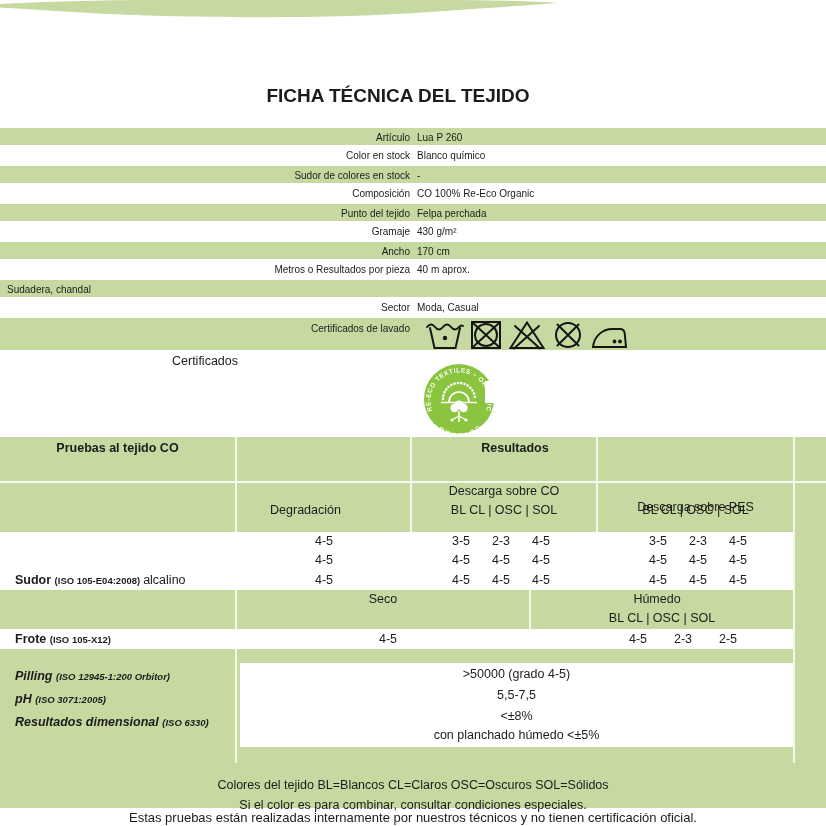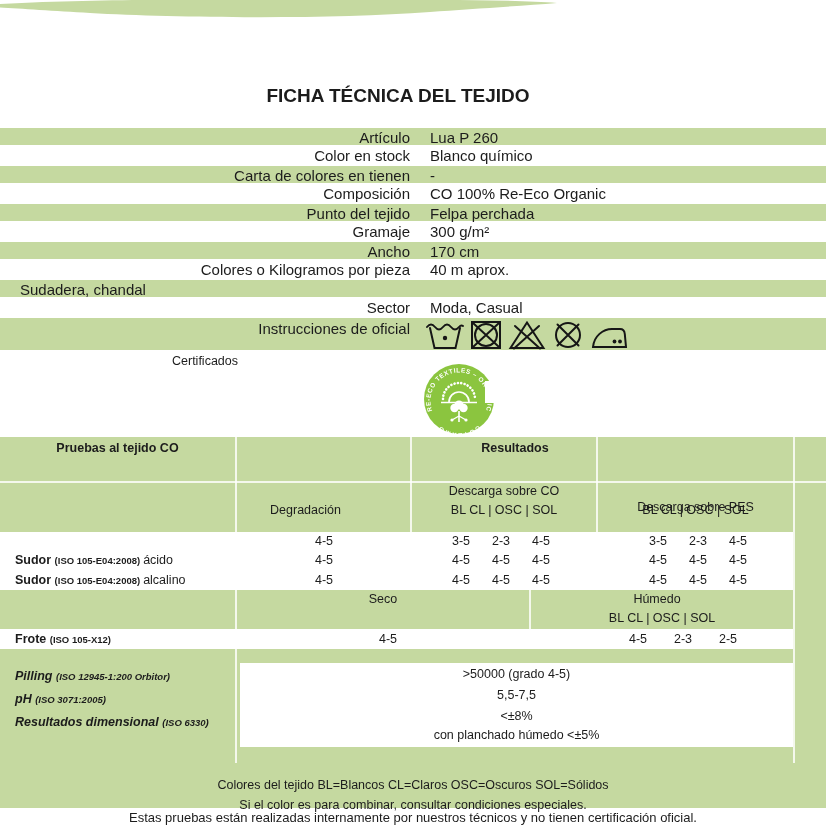--- a/index.html
+++ b/index.html
@@ -4,24 +4,24 @@
 <style>
   :root { --green:#c5d9a0; --logo:#8bc53f; --ink:#1c1c1c; }
   html,body{margin:0;padding:0;background:#fff;}
   #page{position:relative;width:826px;height:826px;background:#fff;overflow:hidden;
         font-family:"Liberation Sans",sans-serif;color:var(--ink);}
   .abs{position:absolute;}
   
   #title{top:85px;left:0;width:796px;text-align:center;font-size:19px;font-weight:bold;letter-spacing:0px;}
   
   #specs{top:127px;left:0;width:826px;}
-  .srow{display:flex;height:19px;line-height:19px;font-size:15px;box-sizing:border-box;}
+  .srow{display:flex;height:19px;line-height:19px;font-size:10px;box-sizing:border-box;}
   .srow.green{background:var(--green);border-top:1px solid #fff;border-bottom:1px solid #fff;}
   .slabel{width:410px;text-align:right;flex:0 0 auto;}
-  .svalue{margin-left:20px;}
+  .svalue{margin-left:7px;}
   #washrow{height:34px;line-height:17px;}
   #washrow .slabel{padding-top:2px;}
   #washicons{display:flex;gap:5px;margin-left:16px;margin-top:2px;}
   #washicons svg{display:block;}
   .sym{stroke:#161616;stroke-width:2;fill:none;stroke-linecap:round;stroke-linejoin:miter;}
   .symf{fill:#161616;stroke:none;}
   
   #certlabel{top:354px;left:0;width:410px;text-align:center;font-size:12.5px;}
   #logo{top:360px;left:420px;}
   
@@ -56,53 +56,53 @@
   <div id="specs" class="abs">
     <div class="srow green">
       <div class="slabel">Artículo</div>
       <div class="svalue">Lua P 260</div>
     </div>
     <div class="srow">
       <div class="slabel">Color en stock</div>
       <div class="svalue">Blanco químico</div>
     </div>
     <div class="srow green">
-      <div class="slabel">Carta de colores en tienen</div>
+      <div class="slabel">Sudor de colores en stock</div>
       <div class="svalue">-</div>
     </div>
     <div class="srow">
       <div class="slabel">Composición</div>
       <div class="svalue">CO 100% Re-Eco Organic</div>
     </div>
     <div class="srow green">
       <div class="slabel">Punto del tejido</div>
       <div class="svalue">Felpa perchada</div>
     </div>
     <div class="srow">
       <div class="slabel">Gramaje</div>
-      <div class="svalue">300 g/m²</div>
+      <div class="svalue">430 g/m²</div>
     </div>
     <div class="srow green">
       <div class="slabel">Ancho</div>
       <div class="svalue">170 cm</div>
     </div>
     <div class="srow">
-      <div class="slabel">Colores o Kilogramos por pieza</div>
+      <div class="slabel">Metros o Resultados por pieza</div>
       <div class="svalue">40 m aprox.</div>
     </div>
     <div class="srow green">
       <div class="svalue">Sudadera, chandal</div>
     </div>
     <div class="srow">
       <div class="slabel">Sector</div>
       <div class="svalue">Moda, Casual</div>
     </div>
 
     <div class="srow green" id="washrow">
-      <div class="slabel">Instrucciones de oficial</div>
+      <div class="slabel">Certificados de lavado</div>
       <div id="washicons">
         <svg width="38" height="30" viewBox="0 0 38 30">
           <path class="sym" d="M1,7 q4,-5 8,0 q4,5 8,0 q4,-5 8,0 q4,5 8,0 q2,-2.5 4,-1"></path>
           <path class="sym" d="M4,8 L8.5,28 L29.5,28 L34,8"></path>
           <circle class="symf" cx="19" cy="18" r="2.2"></circle>
         </svg>
         <svg width="34" height="30" viewBox="0 0 34 30">
           <rect class="sym" x="3" y="2" width="28" height="26"></rect>
           <circle class="sym" cx="17" cy="15" r="11"></circle>
           <path class="sym" d="M4,3 L30,27 M30,3 L4,27"></path>
@@ -173,21 +173,20 @@
       <div class="drow">
         <span class="val" style="left:324px">4-5</span>
         <span class="val" style="left:461px">3-5</span>
         <span class="val" style="left:501px">2-3</span>
         <span class="val" style="left:541px">4-5</span>
         <span class="val" style="left:658px">3-5</span>
         <span class="val" style="left:698px">2-3</span>
         <span class="val" style="left:738px">4-5</span>
       </div>
       <div class="drow">
-        <span class="rlabel"><b>Sudor</b> <span class="iso">(ISO 105-E04:2008)</span><span class="suffix">ácido</span></span>
         <span class="val" style="left:324px">4-5</span>
         <span class="val" style="left:461px">4-5</span>
         <span class="val" style="left:501px">4-5</span>
         <span class="val" style="left:541px">4-5</span>
         <span class="val" style="left:658px">4-5</span>
         <span class="val" style="left:698px">4-5</span>
         <span class="val" style="left:738px">4-5</span>
       </div>
       <div class="drow">
         <span class="rlabel"><b>Sudor</b> <span class="iso">(ISO 105-E04:2008)</span><span class="suffix">alcalino</span></span>

